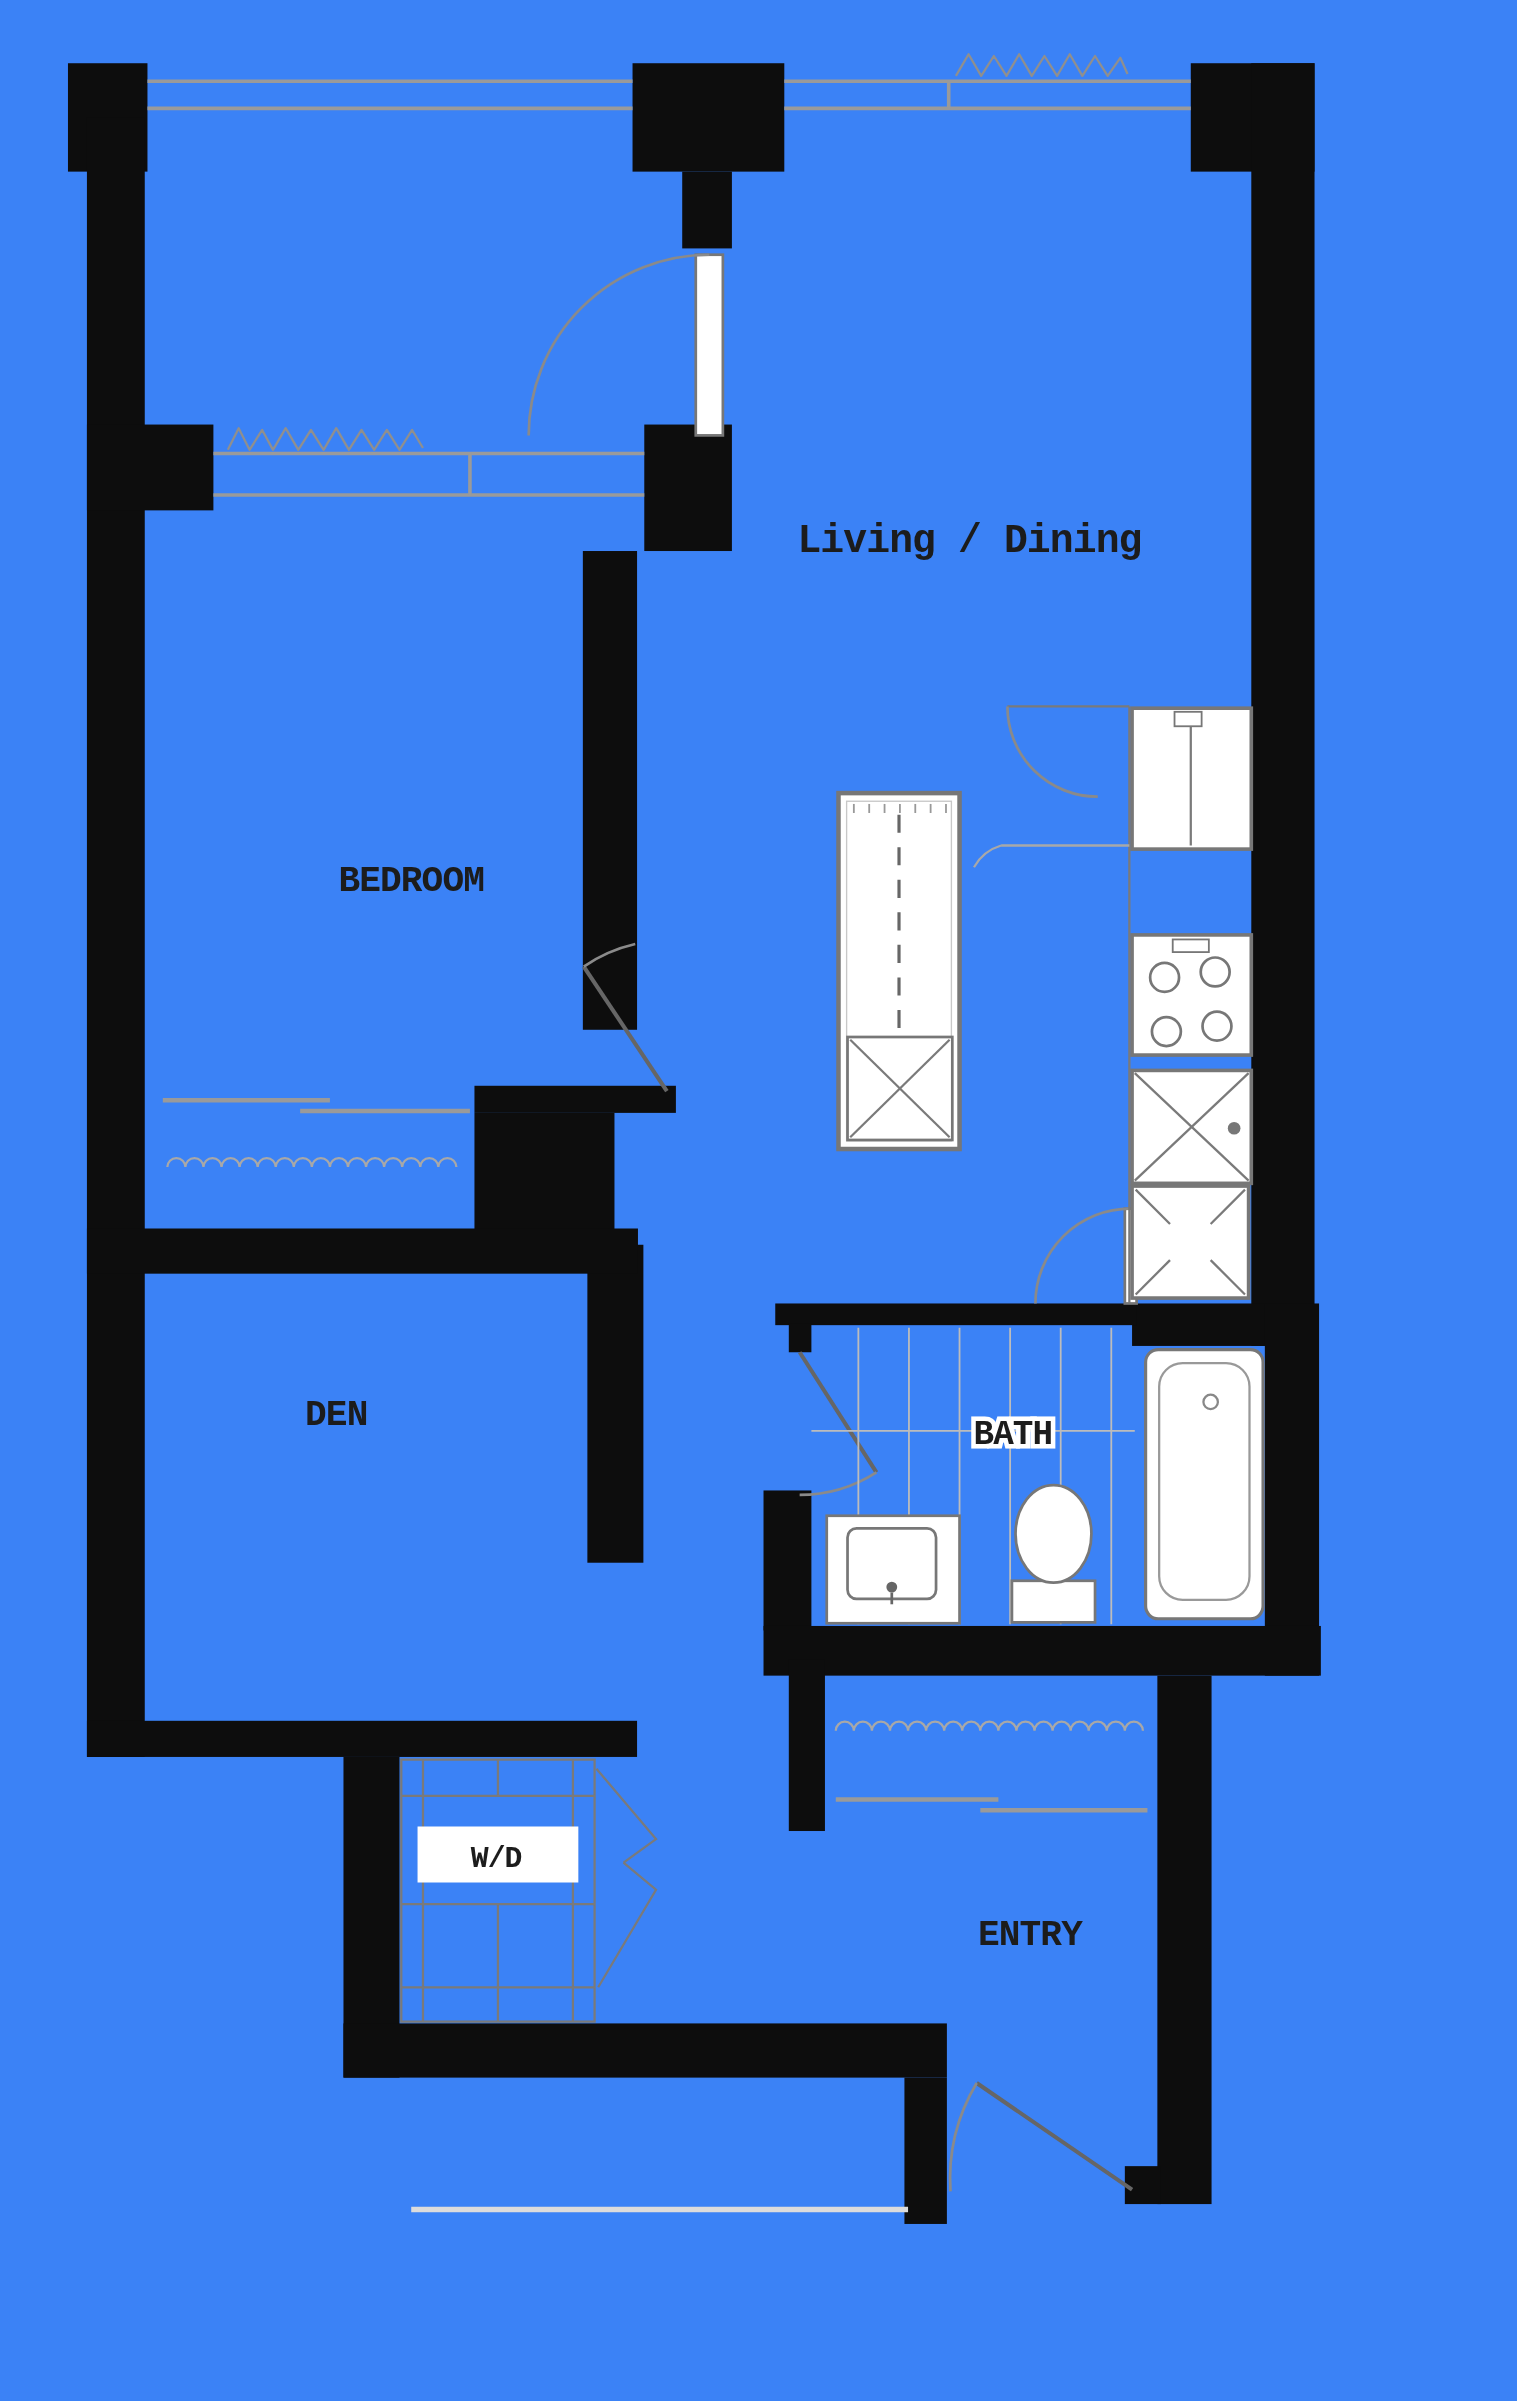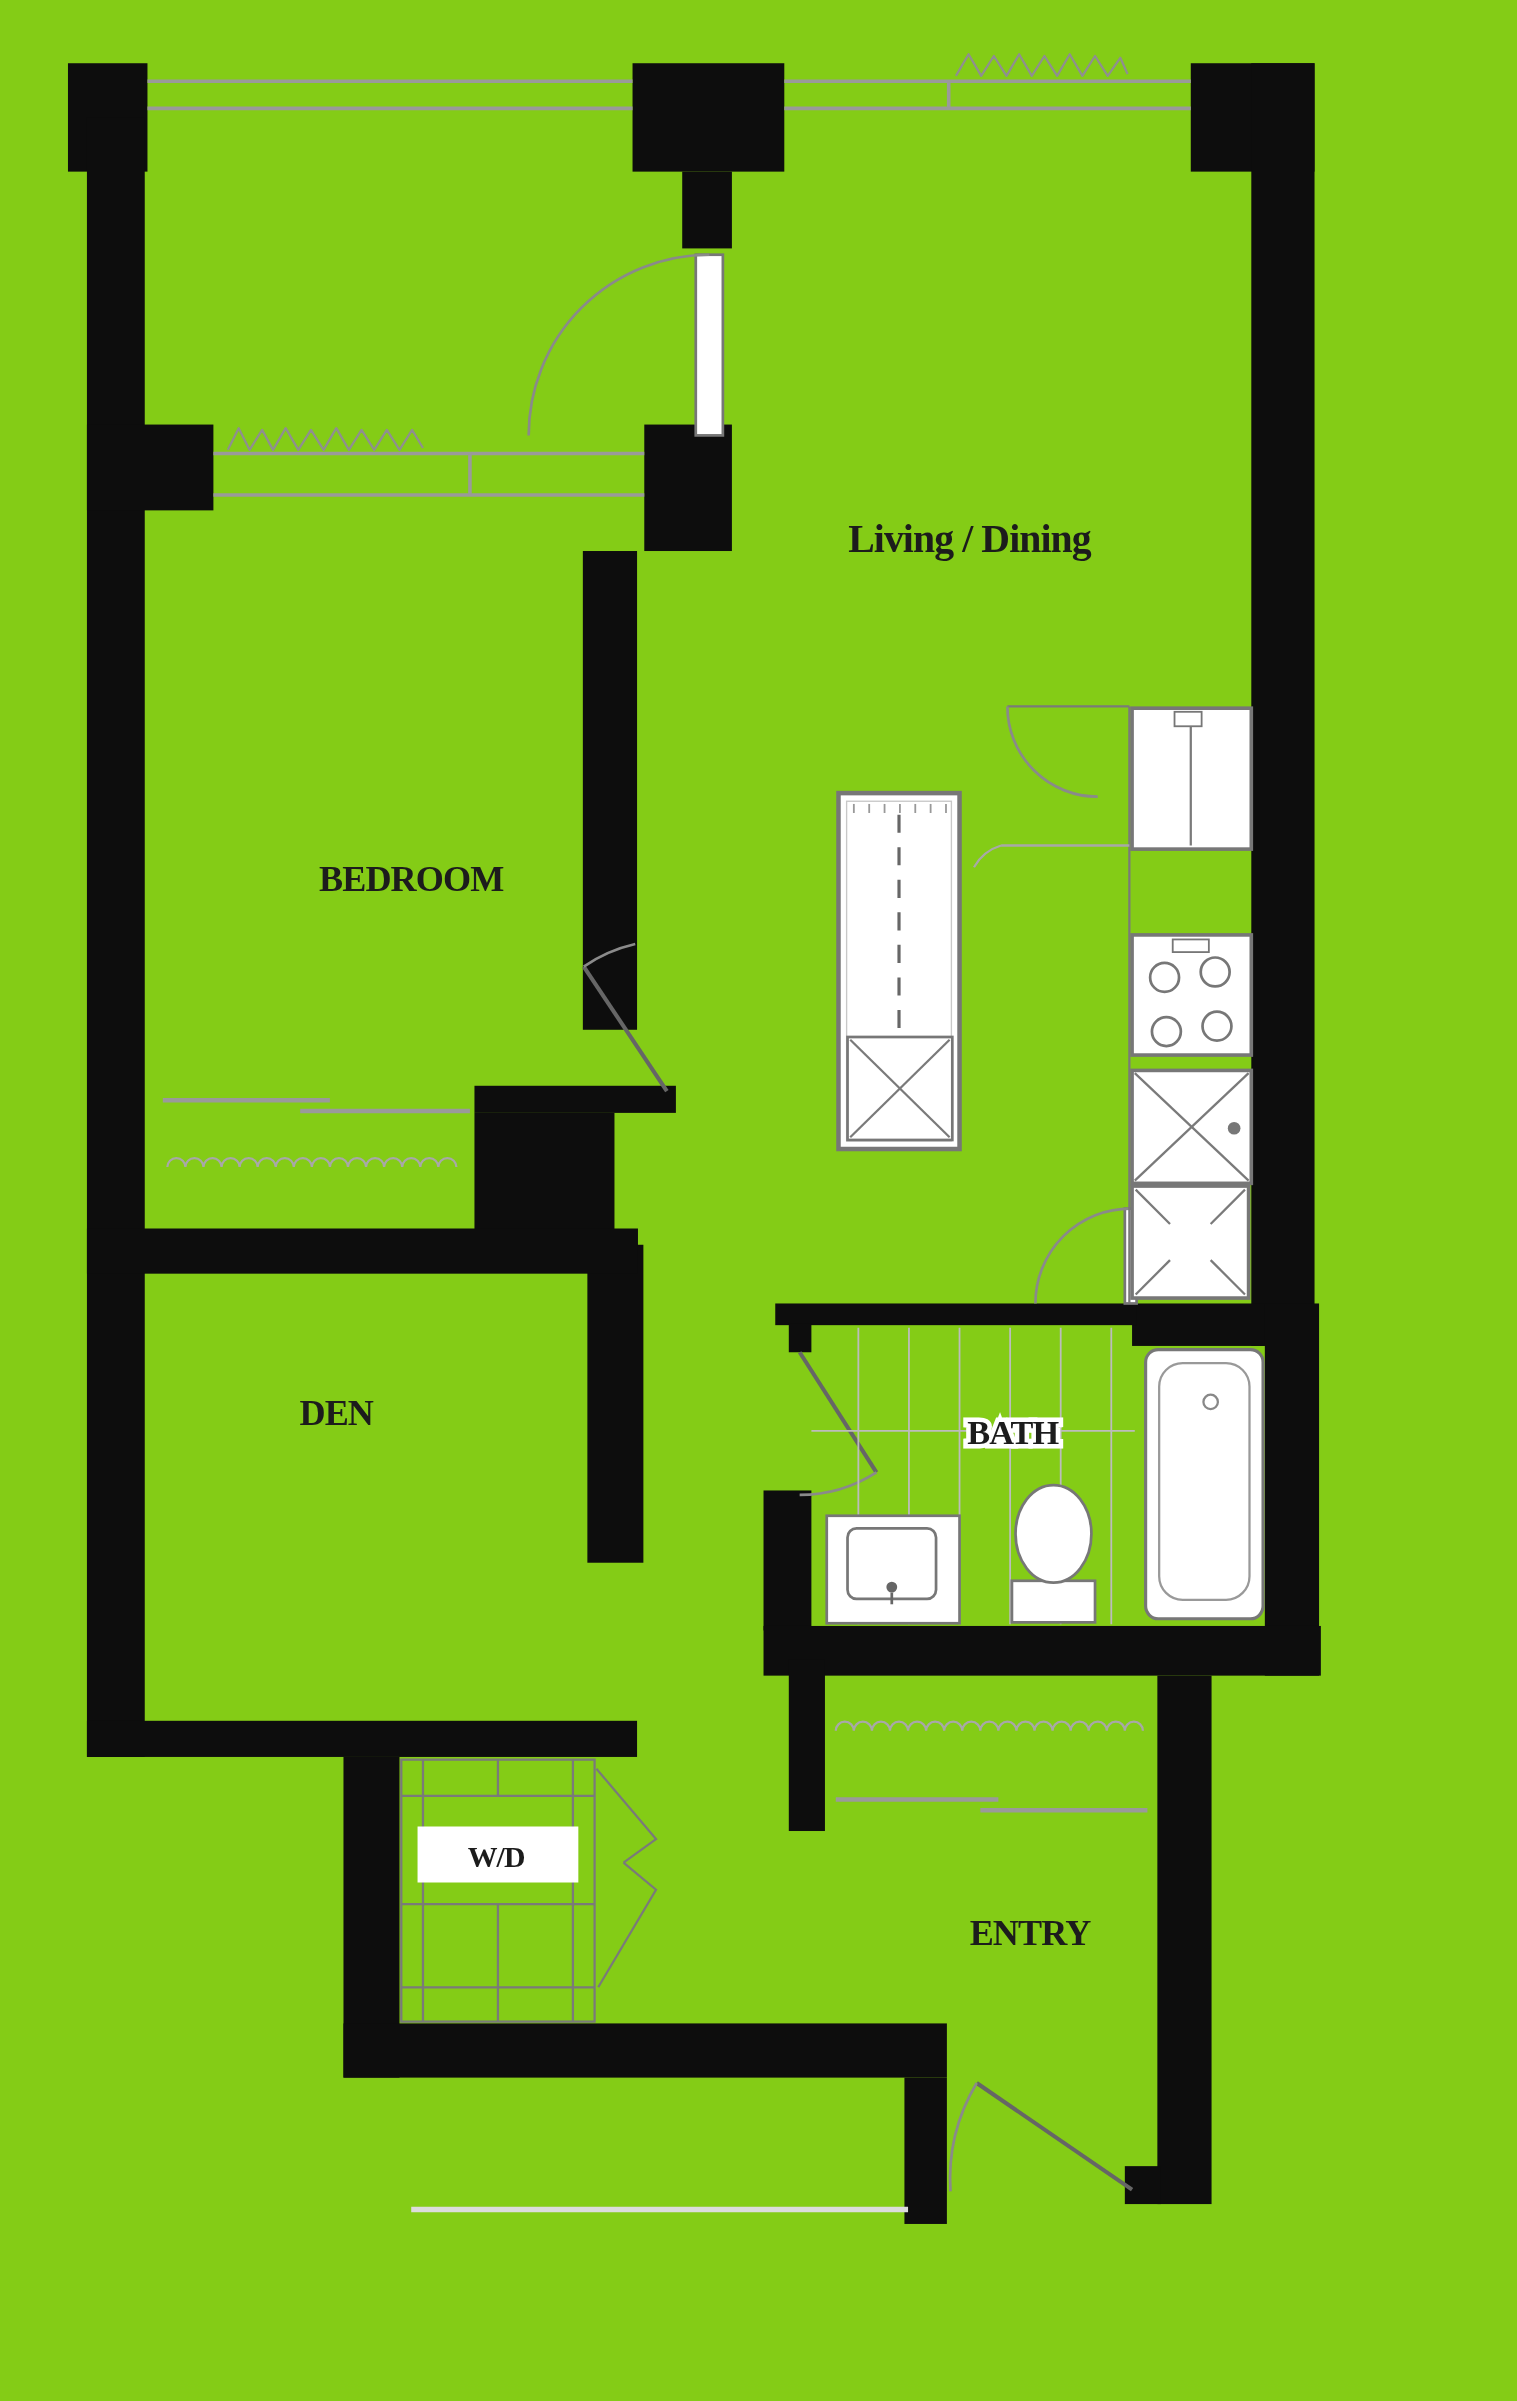--- a/index.html
+++ b/index.html
@@ -1,17 +1,17 @@
 <!DOCTYPE html>
 <html style="--wall: #0d0d0d; --line-mid: #9a9a9a; --text: #1c1c1c;font-size:14.5px"><head>
 <meta charset="utf-8">
 <style>
   html,body{margin:0;padding:0;background:#fff;}
-  .page{width:1518px;height:2401px;background:#84cc16;position:relative;overflow:hidden;
-        font-family:Liberation Serif, serif;}
+  .page{width:1518px;height:2401px;background:#3b82f6;position:relative;overflow:hidden;
+        font-family:Liberation Mono, monospace;}
   .plan-svg{position:absolute;left:0;top:0;filter:blur(0.5px);}
   .wall{fill:var(--wall,#0d0d0d);stroke:none;}
   .winline{stroke:var(--line-mid,#9a9a9a);stroke-width:4;fill:none;}
   .squiggle{stroke:#8f8f8f;stroke-width:2.5;fill:none;stroke-linejoin:round;}
   .fix{stroke:#777;fill:#fff;}
   .arc{stroke:#8a8a8a;stroke-width:3;fill:none;}
   .leaf{stroke:#666;stroke-width:4.5;fill:none;}
   .tile{stroke:#bcbcbc;stroke-width:2;fill:none;}
   .grid{stroke:#7a7a7a;stroke-width:2.5;fill:none;}
   .closet{stroke:#9a9a9a;stroke-width:5;fill:none;}

